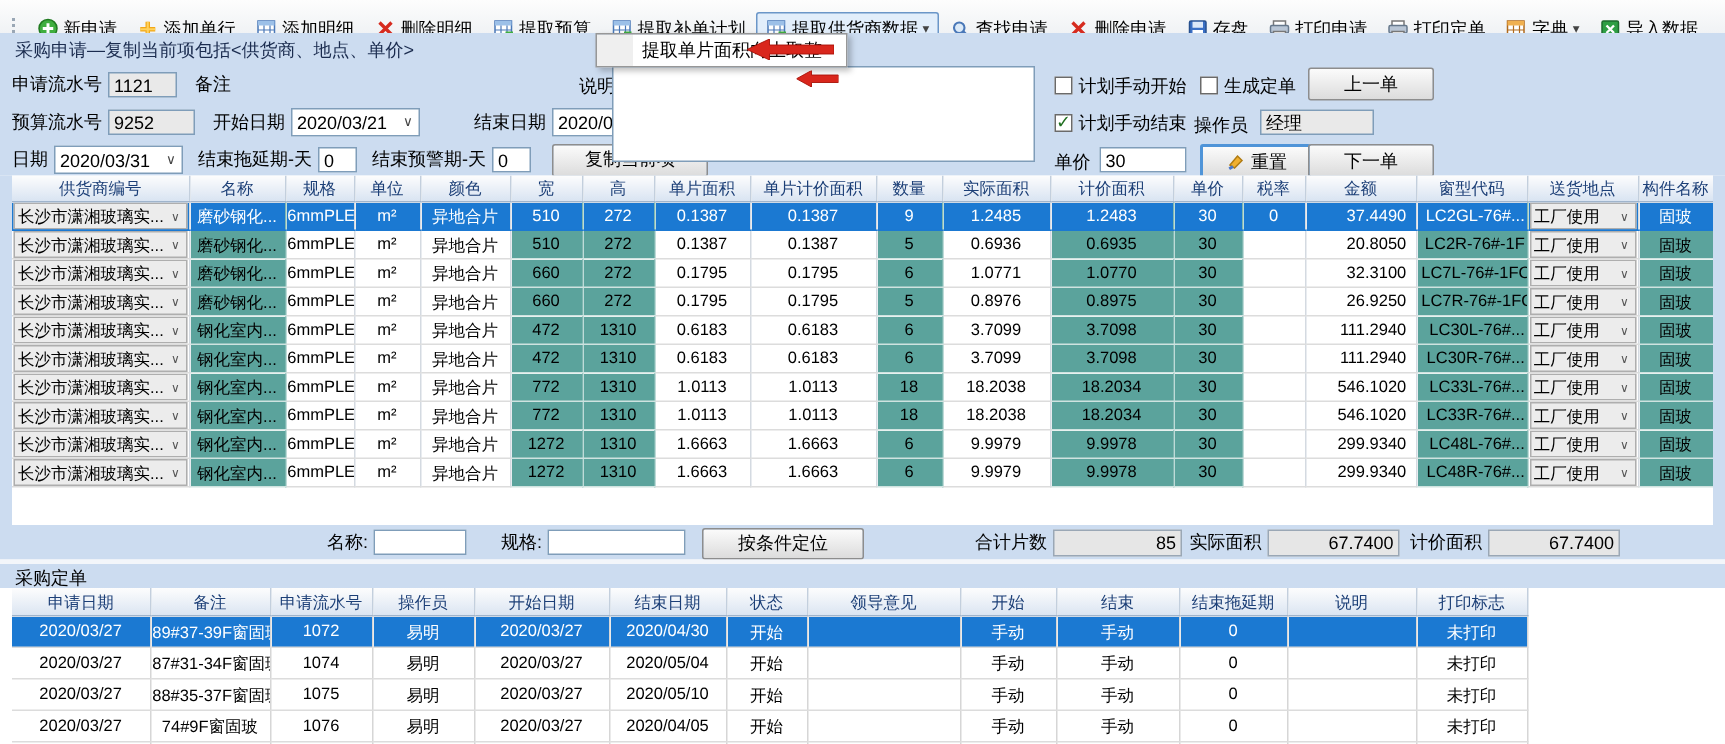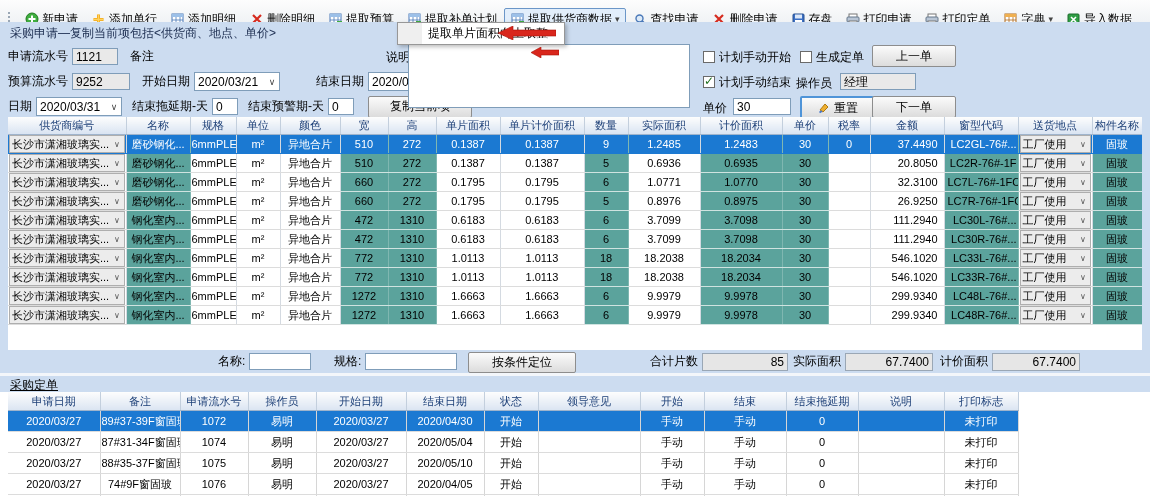--- a/index.html
+++ b/index.html
@@ -676,21 +676,21 @@
       <span class="flabel">实际面积</span>
       <span class="sumbox" style="width:88px;">67.7400</span>
     </div>
     <div class="fitem" style="left:940px;">
       <span class="flabel">计价面积</span>
       <span class="sumbox" style="width:88px;">67.7400</span>
     </div>
   </div>
   <div class="gapline"></div>
   <div class="oband">
-    <span style="position:absolute;left:10px;top:1px;text-decoration:underline;">采购定单</span>
+    <span style="position:absolute;left:10px;top:1px;">采购定单</span>
   </div>
 
   <div class="ot-wrap">
     <table class="ogrid">
       <colgroup id="ot-cols">
           <col style="width: 92px;">
           <col style="width: 80px;">
           <col style="width: 68px;">
           <col style="width: 68px;">
           <col style="width: 90px;">

